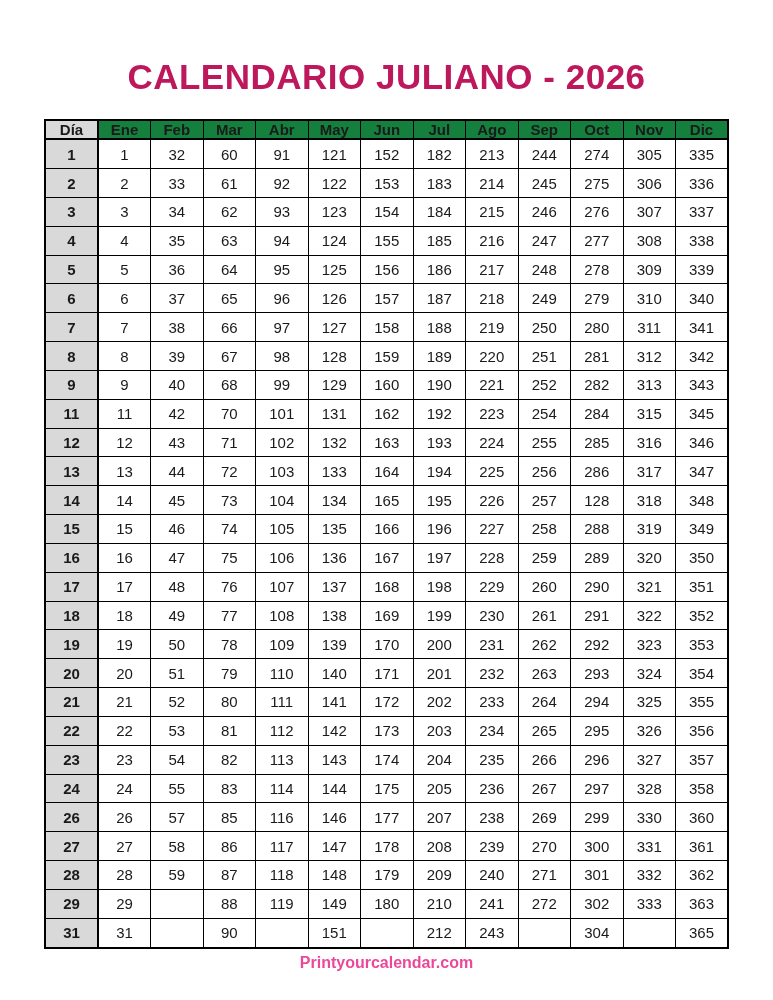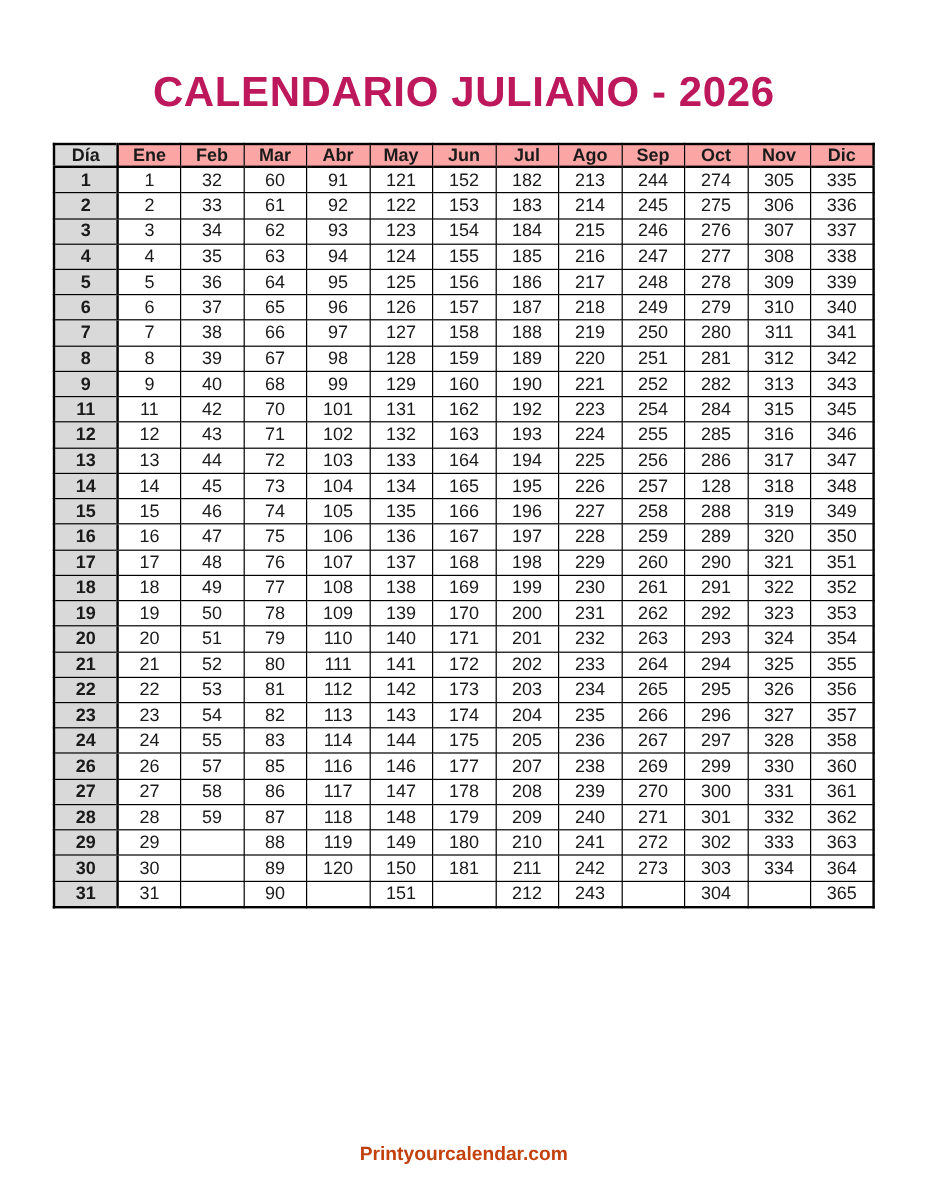--- a/index.html
+++ b/index.html
@@ -15,53 +15,53 @@
     top: 57px; left: 0; right: 0;
     text-align: center;
     font-size: 35px;
     font-weight: 800;
     letter-spacing: 0.5px;
     color: #be185d;
   }
   table.julian-table {
     position: absolute;
     left: 44px; top: 119px;
-    width: 685px; height: 638px;
+    width: 685px; height: 830px;
     border-collapse: collapse;
     table-layout: fixed;
     border: 2px solid #000000;
   }
   table.julian-table col.day-col { width: 53px; }
   table.julian-table th, table.julian-table td {
     border: 1px solid #000000;
     text-align: center;
     vertical-align: middle;
     font-size: 15px;
     color: #1a1a1a;
     padding: 0;
     background: #ffffff;
   }
   table.julian-table thead th {
-    background: #fca5a5;
+    background: #15803d;
     font-weight: 700;
     border-bottom: 2px solid #000000;
   }
   table.julian-table td.day-cell,
   table.julian-table th.day-head {
     background: #d9d9d9;
     font-weight: 700;
     border-right: 2px solid #000000;
   }
   .page-footer {
     position: absolute;
     top: 954px; left: 0; right: 0;
     text-align: center;
     font-size: 16px;
     font-weight: 700;
-    color: #c2410c;
+    color: #ec4899;
   }
 </style>
 </head>
 <body>
 
 <h1 class="page-title">CALENDARIO JULIANO - 2026</h1>
 
 <table class="julian-table">
   <colgroup>
     <col class="day-col">
@@ -485,35 +485,20 @@
         <td>149</td>
         <td>180</td>
         <td>210</td>
         <td>241</td>
         <td>272</td>
         <td>302</td>
         <td>333</td>
         <td>363</td>
       </tr>
       <tr>
-        <td class="day-cell">30</td>
-        <td>30</td>
-        <td></td>
-        <td>89</td>
-        <td>120</td>
-        <td>150</td>
-        <td>181</td>
-        <td>211</td>
-        <td>242</td>
-        <td>273</td>
-        <td>303</td>
-        <td>334</td>
-        <td>364</td>
-      </tr>
-      <tr>
         <td class="day-cell">31</td>
         <td>31</td>
         <td></td>
         <td>90</td>
         <td></td>
         <td>151</td>
         <td></td>
         <td>212</td>
         <td>243</td>
         <td></td>

